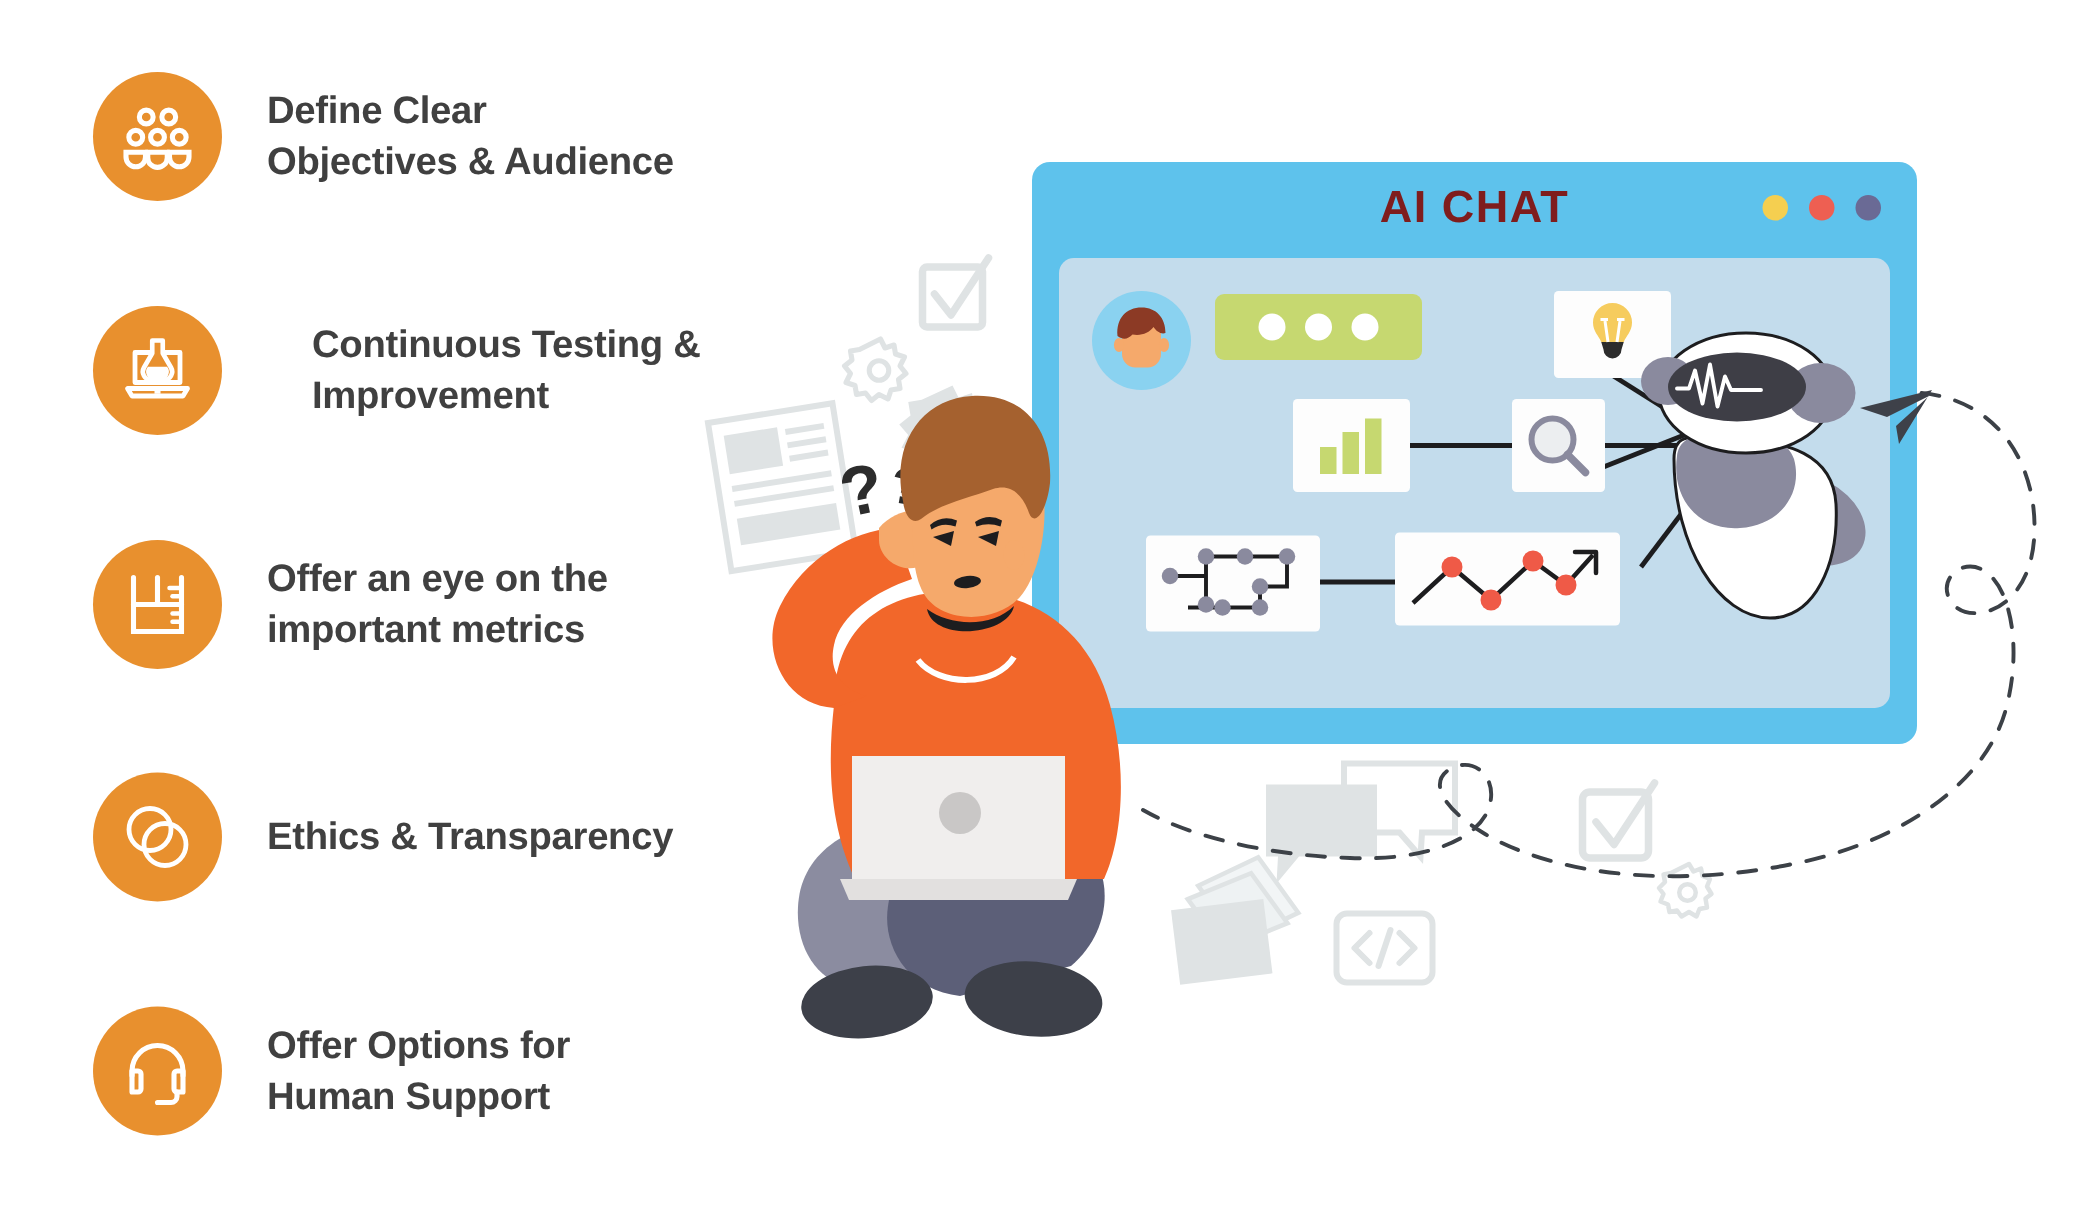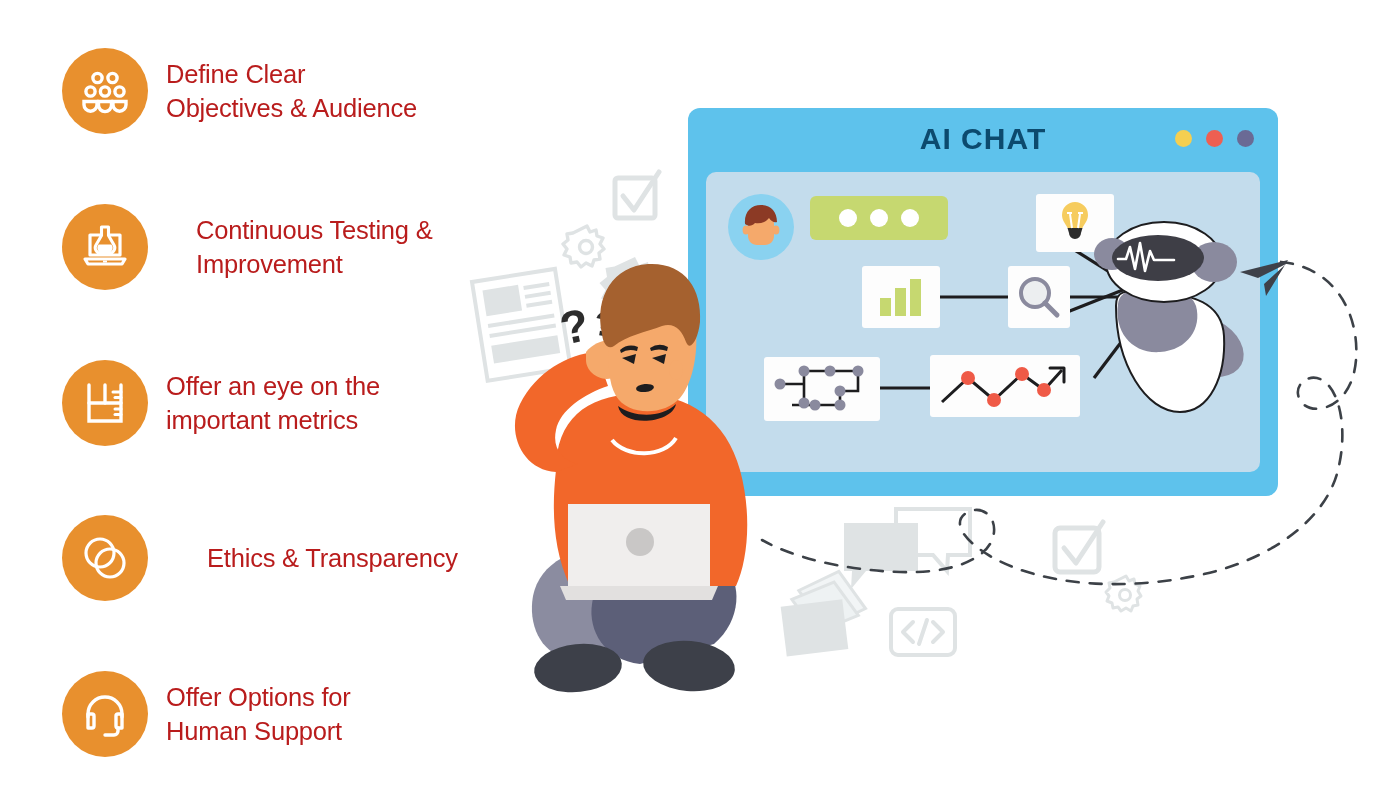--- a/index.html
+++ b/index.html
@@ -4,29 +4,29 @@
 <style>
   html,body{margin:0;padding:0;background:#ffffff;}
   body{width:1400px;height:804px;overflow:hidden;font-family:"Liberation Sans",sans-serif;}
   #stage{position:relative;width:1400px;height:804px;background:#ffffff;}
 
   
   #checklist{position:absolute;left:0;top:0;width:520px;height:804px;}
   .item{position:absolute;display:flex;align-items:center;}
   .badge{width:86px;height:86px;border-radius:50%;flex:0 0 86px;
          display:flex;align-items:center;justify-content:center;}
-  .itext{margin-left:18px;font-size:25.5px;line-height:34px;color:#b91c1c;
-         letter-spacing:-0.2px;white-space:pre-line;font-weight:400;}
+  .itext{margin-left:30px;font-size:25.5px;line-height:34px;color:#404040;
+         letter-spacing:-0.2px;white-space:pre-line;font-weight:700;}
 
   
   #window{position:absolute;left:688px;top:108px;width:590px;height:388px;
           background:#5ec2ec;border-radius:12px;}
   #titlebar{position:relative;height:62px;}
   #wtitle{position:absolute;left:0;right:0;top:14px;text-align:center;
-          font-size:30px;font-weight:700;letter-spacing:1px;color:#0c4a6e;}
+          font-size:30px;font-weight:700;letter-spacing:1px;color:#7f1d1d;}
   .dots{position:absolute;right:24px;top:22px;display:flex;gap:14px;}
   .dot{width:17px;height:17px;border-radius:50%;}
   #panel{position:absolute;left:18px;top:64px;width:554px;height:300px;
          background:#c3dcec;border-radius:10px;}
 
   .card{position:absolute;background:#fdfdfd;border-radius:3px;
         display:flex;align-items:center;justify-content:center;}
 
   
   .lay{position:absolute;left:0;top:0;pointer-events:none;}
@@ -86,21 +86,21 @@
             <line x1="36" y1="20.5" x2="42" y2="20.5" stroke-width="3"></line>
             <line x1="36" y1="32" x2="42" y2="32" stroke-width="3"></line>
             <line x1="36" y1="37.5" x2="42" y2="37.5" stroke-width="3"></line>
           </g>
         </svg>
       </div>
       <div class="itext">Offer an eye on the
 important metrics</div>
     </div>
 
-    <div class="item" style="left:62px;top:515px;gap:41px;">
+    <div class="item" style="left:62px;top:515px;">
       <div class="badge" style="background:#E8902E">
         <svg width="54" height="54" viewBox="0 0 54 54">
           <g fill="none" stroke="#fff" stroke-width="3.2">
             <circle cx="22" cy="22" r="14"></circle>
             <circle cx="32" cy="32" r="14"></circle>
           </g>
         </svg>
       </div>
       <div class="itext">Ethics &amp; Transparency</div>
     </div>

